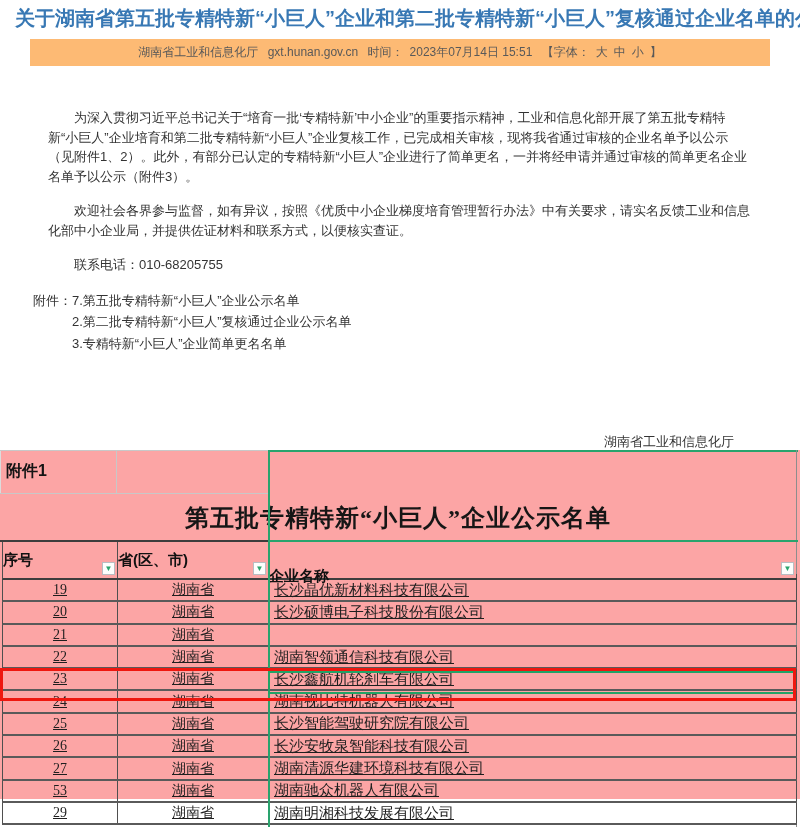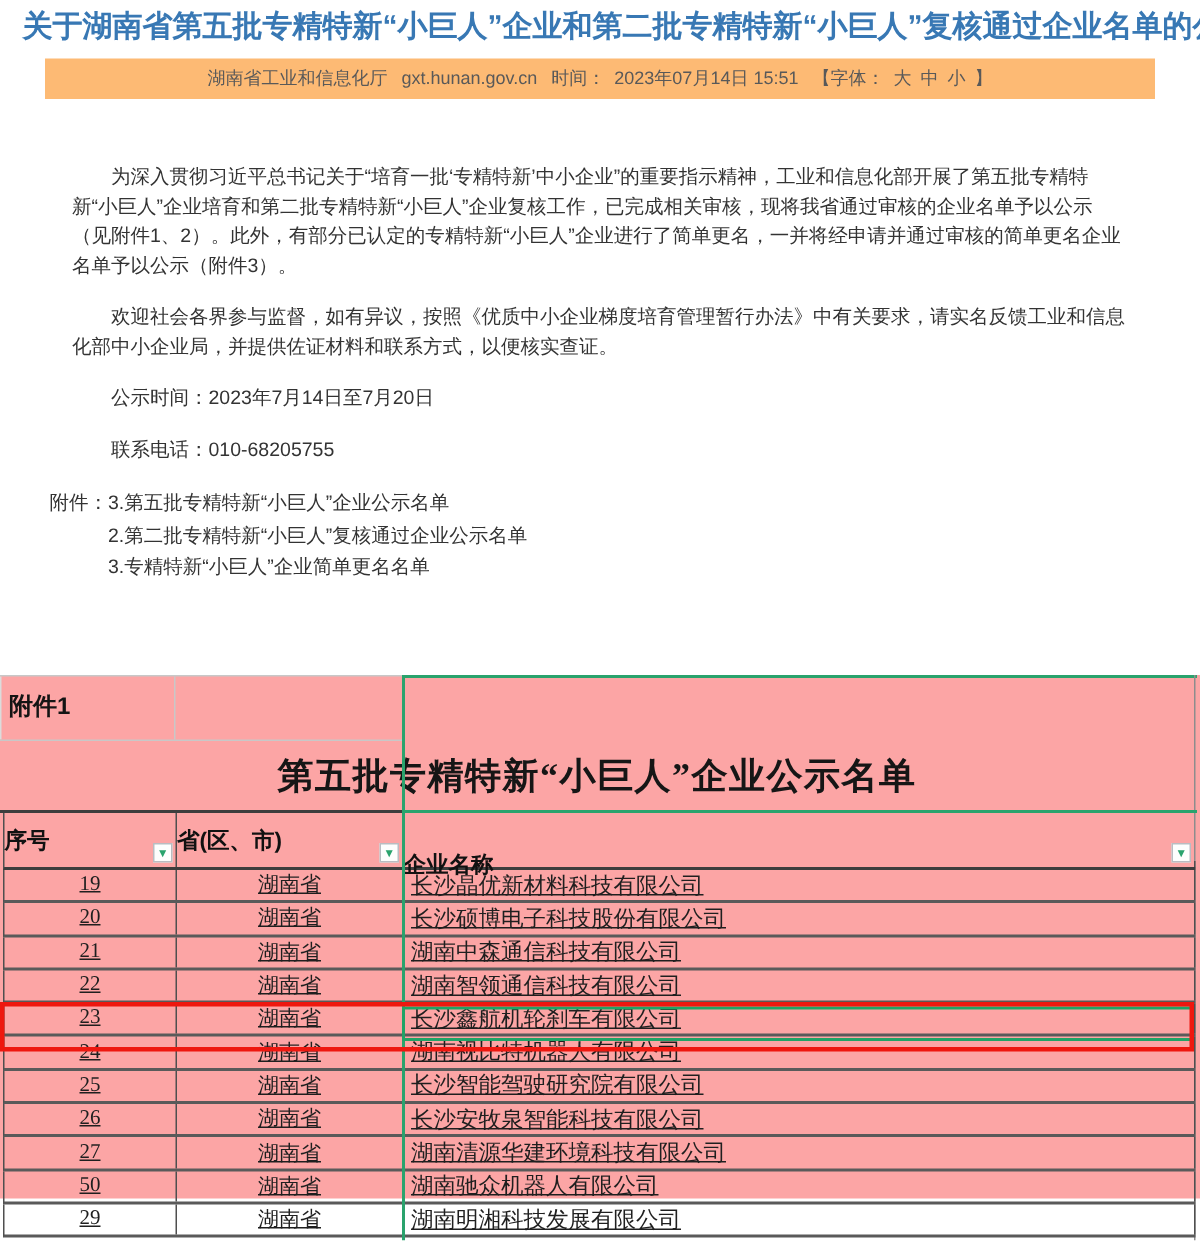--- a/index.html
+++ b/index.html
@@ -95,27 +95,26 @@
 <div class="meta-bar">
   <span>湖南省工业和信息化厅</span>
   <span>gxt.hunan.gov.cn</span>
   <span>时间：</span><span>2023年07月14日 15:51</span>
   <span>【字体：</span><span class="font-link">大</span><span class="font-link">中</span><span class="font-link">小</span><span>】</span>
 </div>
 
 <div class="doc-body">
   <p>为深入贯彻习近平总书记关于“培育一批‘专精特新’中小企业”的重要指示精神，工业和信息化部开展了第五批专精特新“小巨人”企业培育和第二批专精特新“小巨人”企业复核工作，已完成相关审核，现将我省通过审核的企业名单予以公示（见附件1、2）。此外，有部分已认定的专精特新“小巨人”企业进行了简单更名，一并将经申请并通过审核的简单更名企业名单予以公示（附件3）。</p>
   <p>欢迎社会各界参与监督，如有异议，按照《优质中小企业梯度培育管理暂行办法》中有关要求，请实名反馈工业和信息化部中小企业局，并提供佐证材料和联系方式，以便核实查证。</p>
-  <p>公示时间：2023年7月14日至7月20日</p>
   <p>联系电话：010-68205755</p>
 
   <div class="attachments">
     <div class="att-label">附件：</div>
     <div class="att-items">
-      <div>3.第五批专精特新“小巨人”企业公示名单</div>
+      <div>7.第五批专精特新“小巨人”企业公示名单</div>
       <div>2.第二批专精特新“小巨人”复核通过企业公示名单</div>
       <div>3.专精特新“小巨人”企业简单更名名单</div>
     </div>
   </div>
 
   <div class="signature">
     <div>湖南省工业和信息化厅</div>
     <div>2023年7月13日</div>
   </div>
 </div>
@@ -156,21 +155,20 @@
       <div class="dcell dc3">长沙晶优新材料科技有限公司</div>
     </div>
     <div class="drow">
       <div class="dcell dc1">20</div>
       <div class="dcell dc2">湖南省</div>
       <div class="dcell dc3">长沙硕博电子科技股份有限公司</div>
     </div>
     <div class="drow">
       <div class="dcell dc1">21</div>
       <div class="dcell dc2">湖南省</div>
-      <div class="dcell dc3">湖南中森通信科技有限公司</div>
     </div>
     <div class="drow">
       <div class="dcell dc1">22</div>
       <div class="dcell dc2">湖南省</div>
       <div class="dcell dc3">湖南智领通信科技有限公司</div>
     </div>
     <div class="drow">
       <div class="dcell dc1">23</div>
       <div class="dcell dc2">湖南省</div>
       <div class="dcell dc3">长沙鑫航机轮刹车有限公司</div>
@@ -189,21 +187,21 @@
       <div class="dcell dc1">26</div>
       <div class="dcell dc2">湖南省</div>
       <div class="dcell dc3">长沙安牧泉智能科技有限公司</div>
     </div>
     <div class="drow">
       <div class="dcell dc1">27</div>
       <div class="dcell dc2">湖南省</div>
       <div class="dcell dc3">湖南清源华建环境科技有限公司</div>
     </div>
     <div class="drow">
-      <div class="dcell dc1">50</div>
+      <div class="dcell dc1">53</div>
       <div class="dcell dc2">湖南省</div>
       <div class="dcell dc3">湖南驰众机器人有限公司</div>
     </div>
     <div class="drow">
       <div class="dcell dc1">29</div>
       <div class="dcell dc2">湖南省</div>
       <div class="dcell dc3">湖南明湘科技发展有限公司</div>
     </div>
   </div>
 

